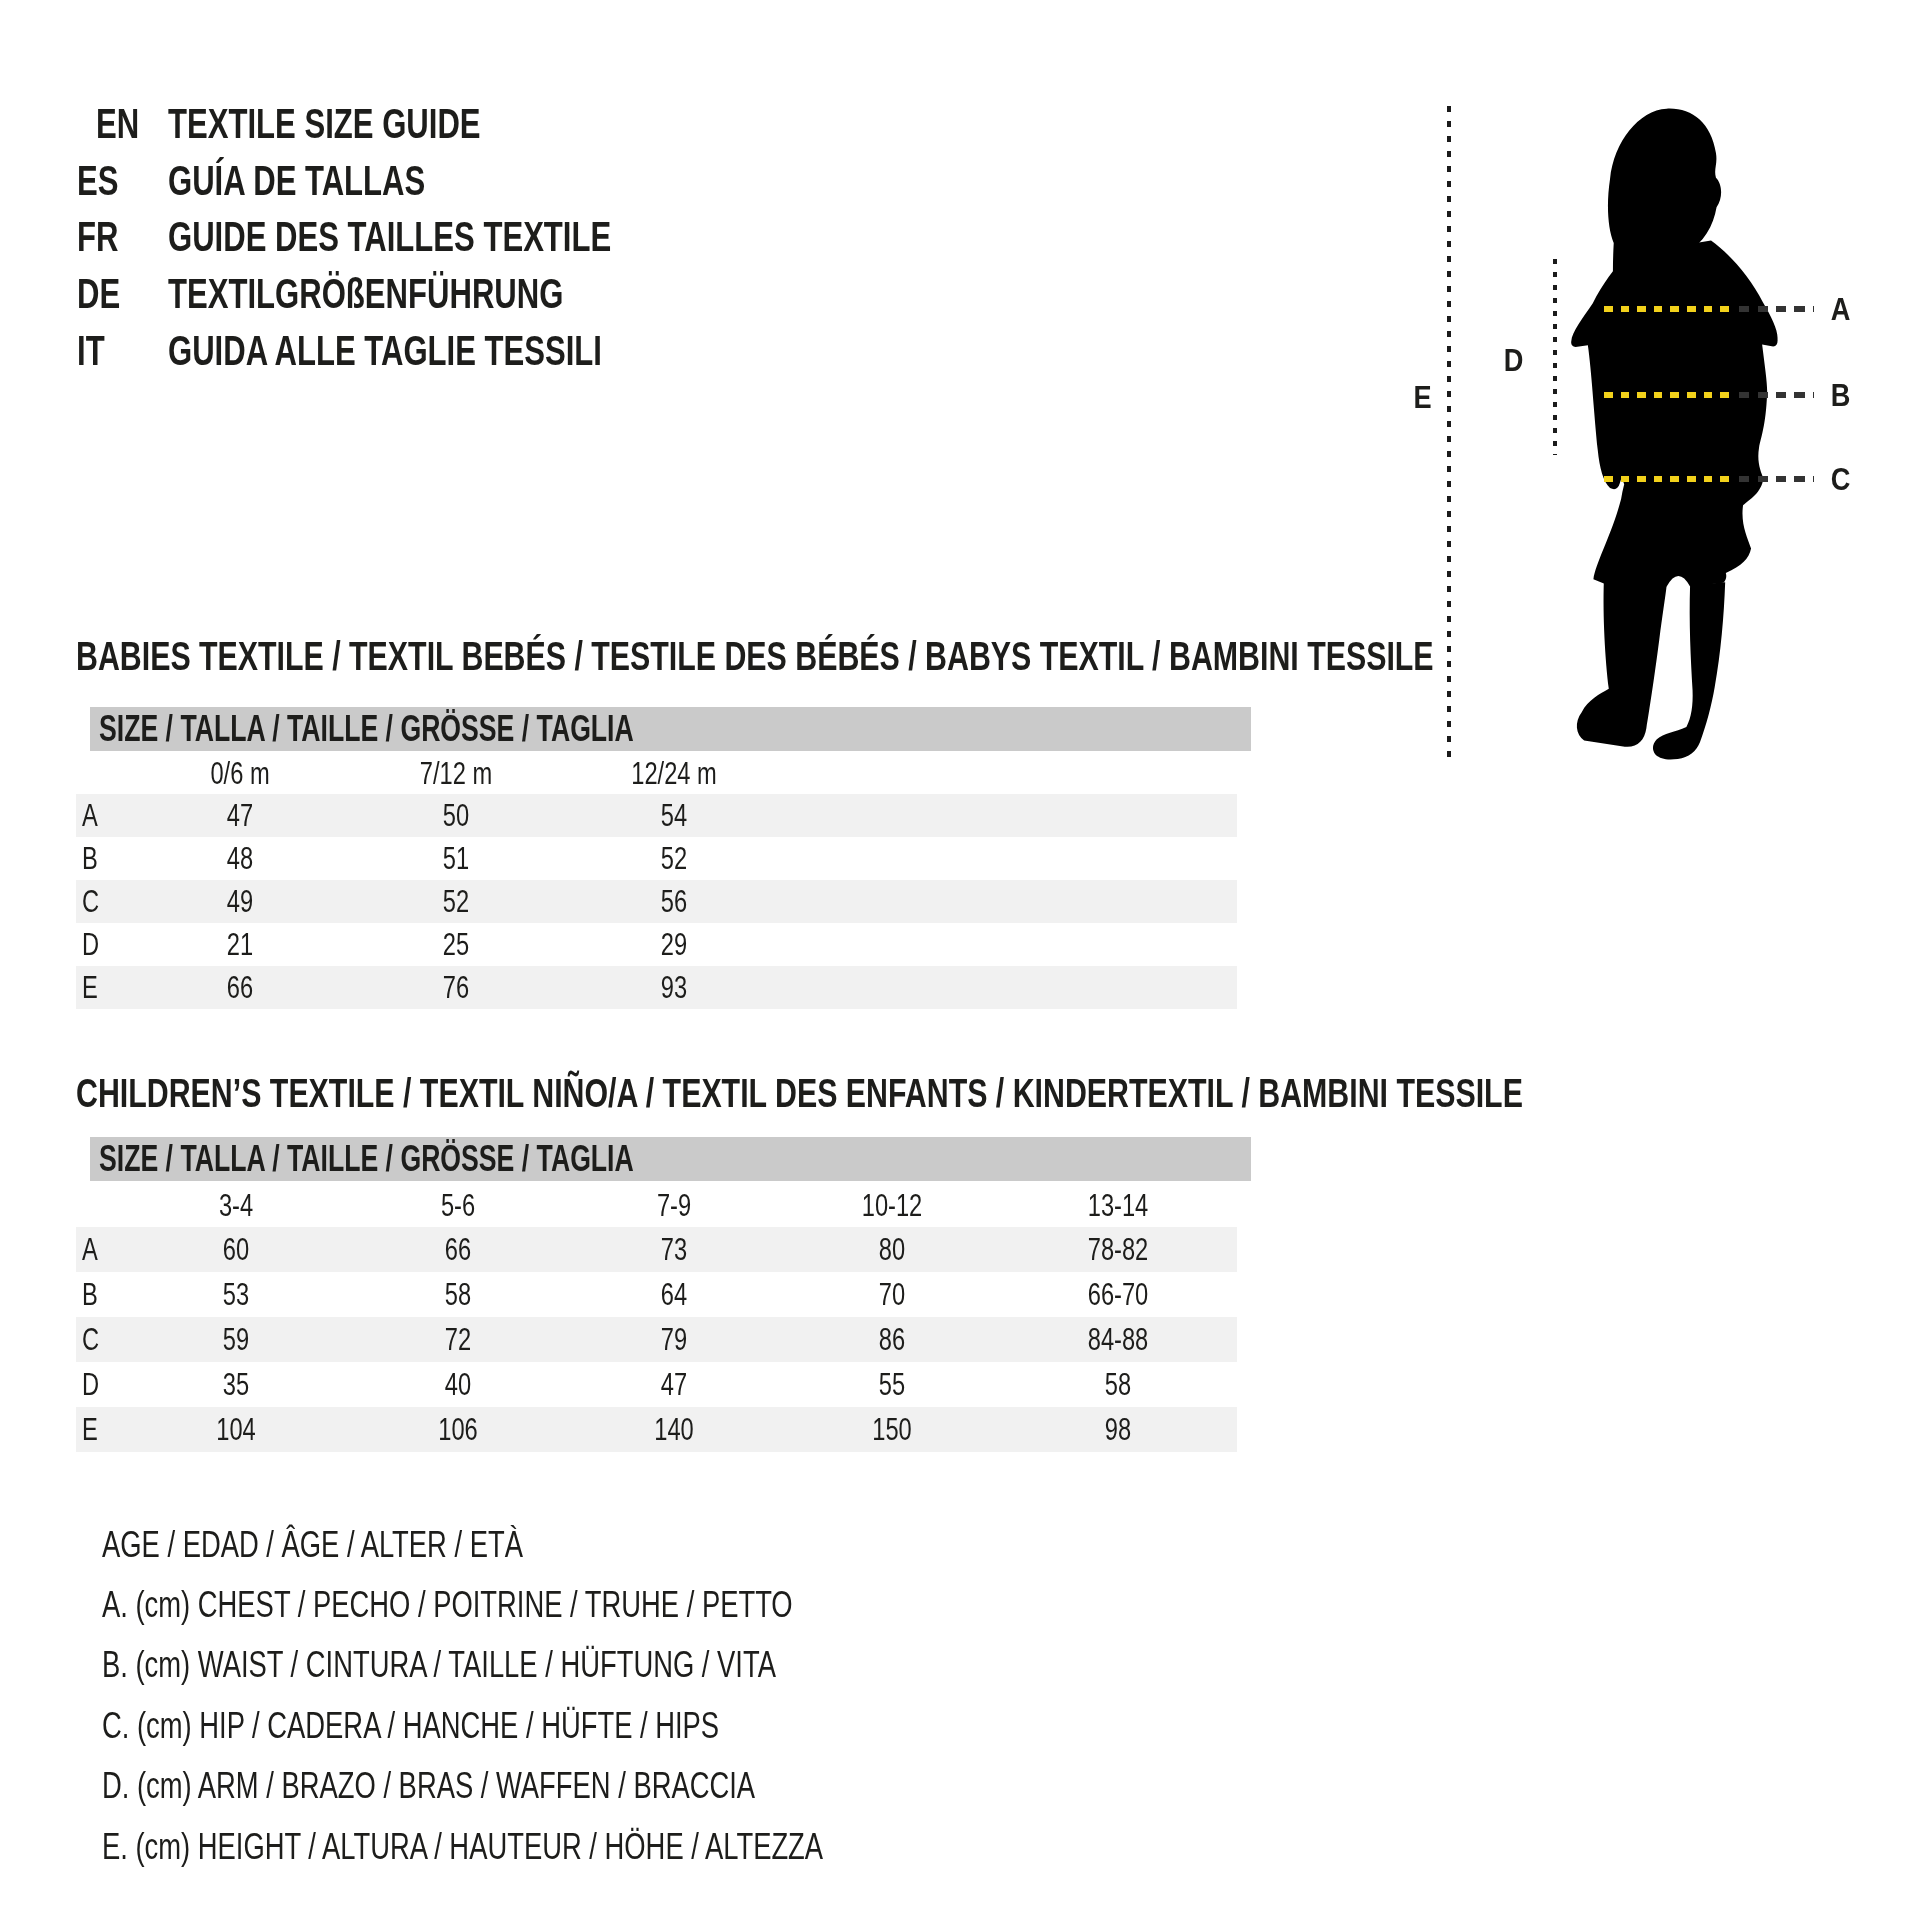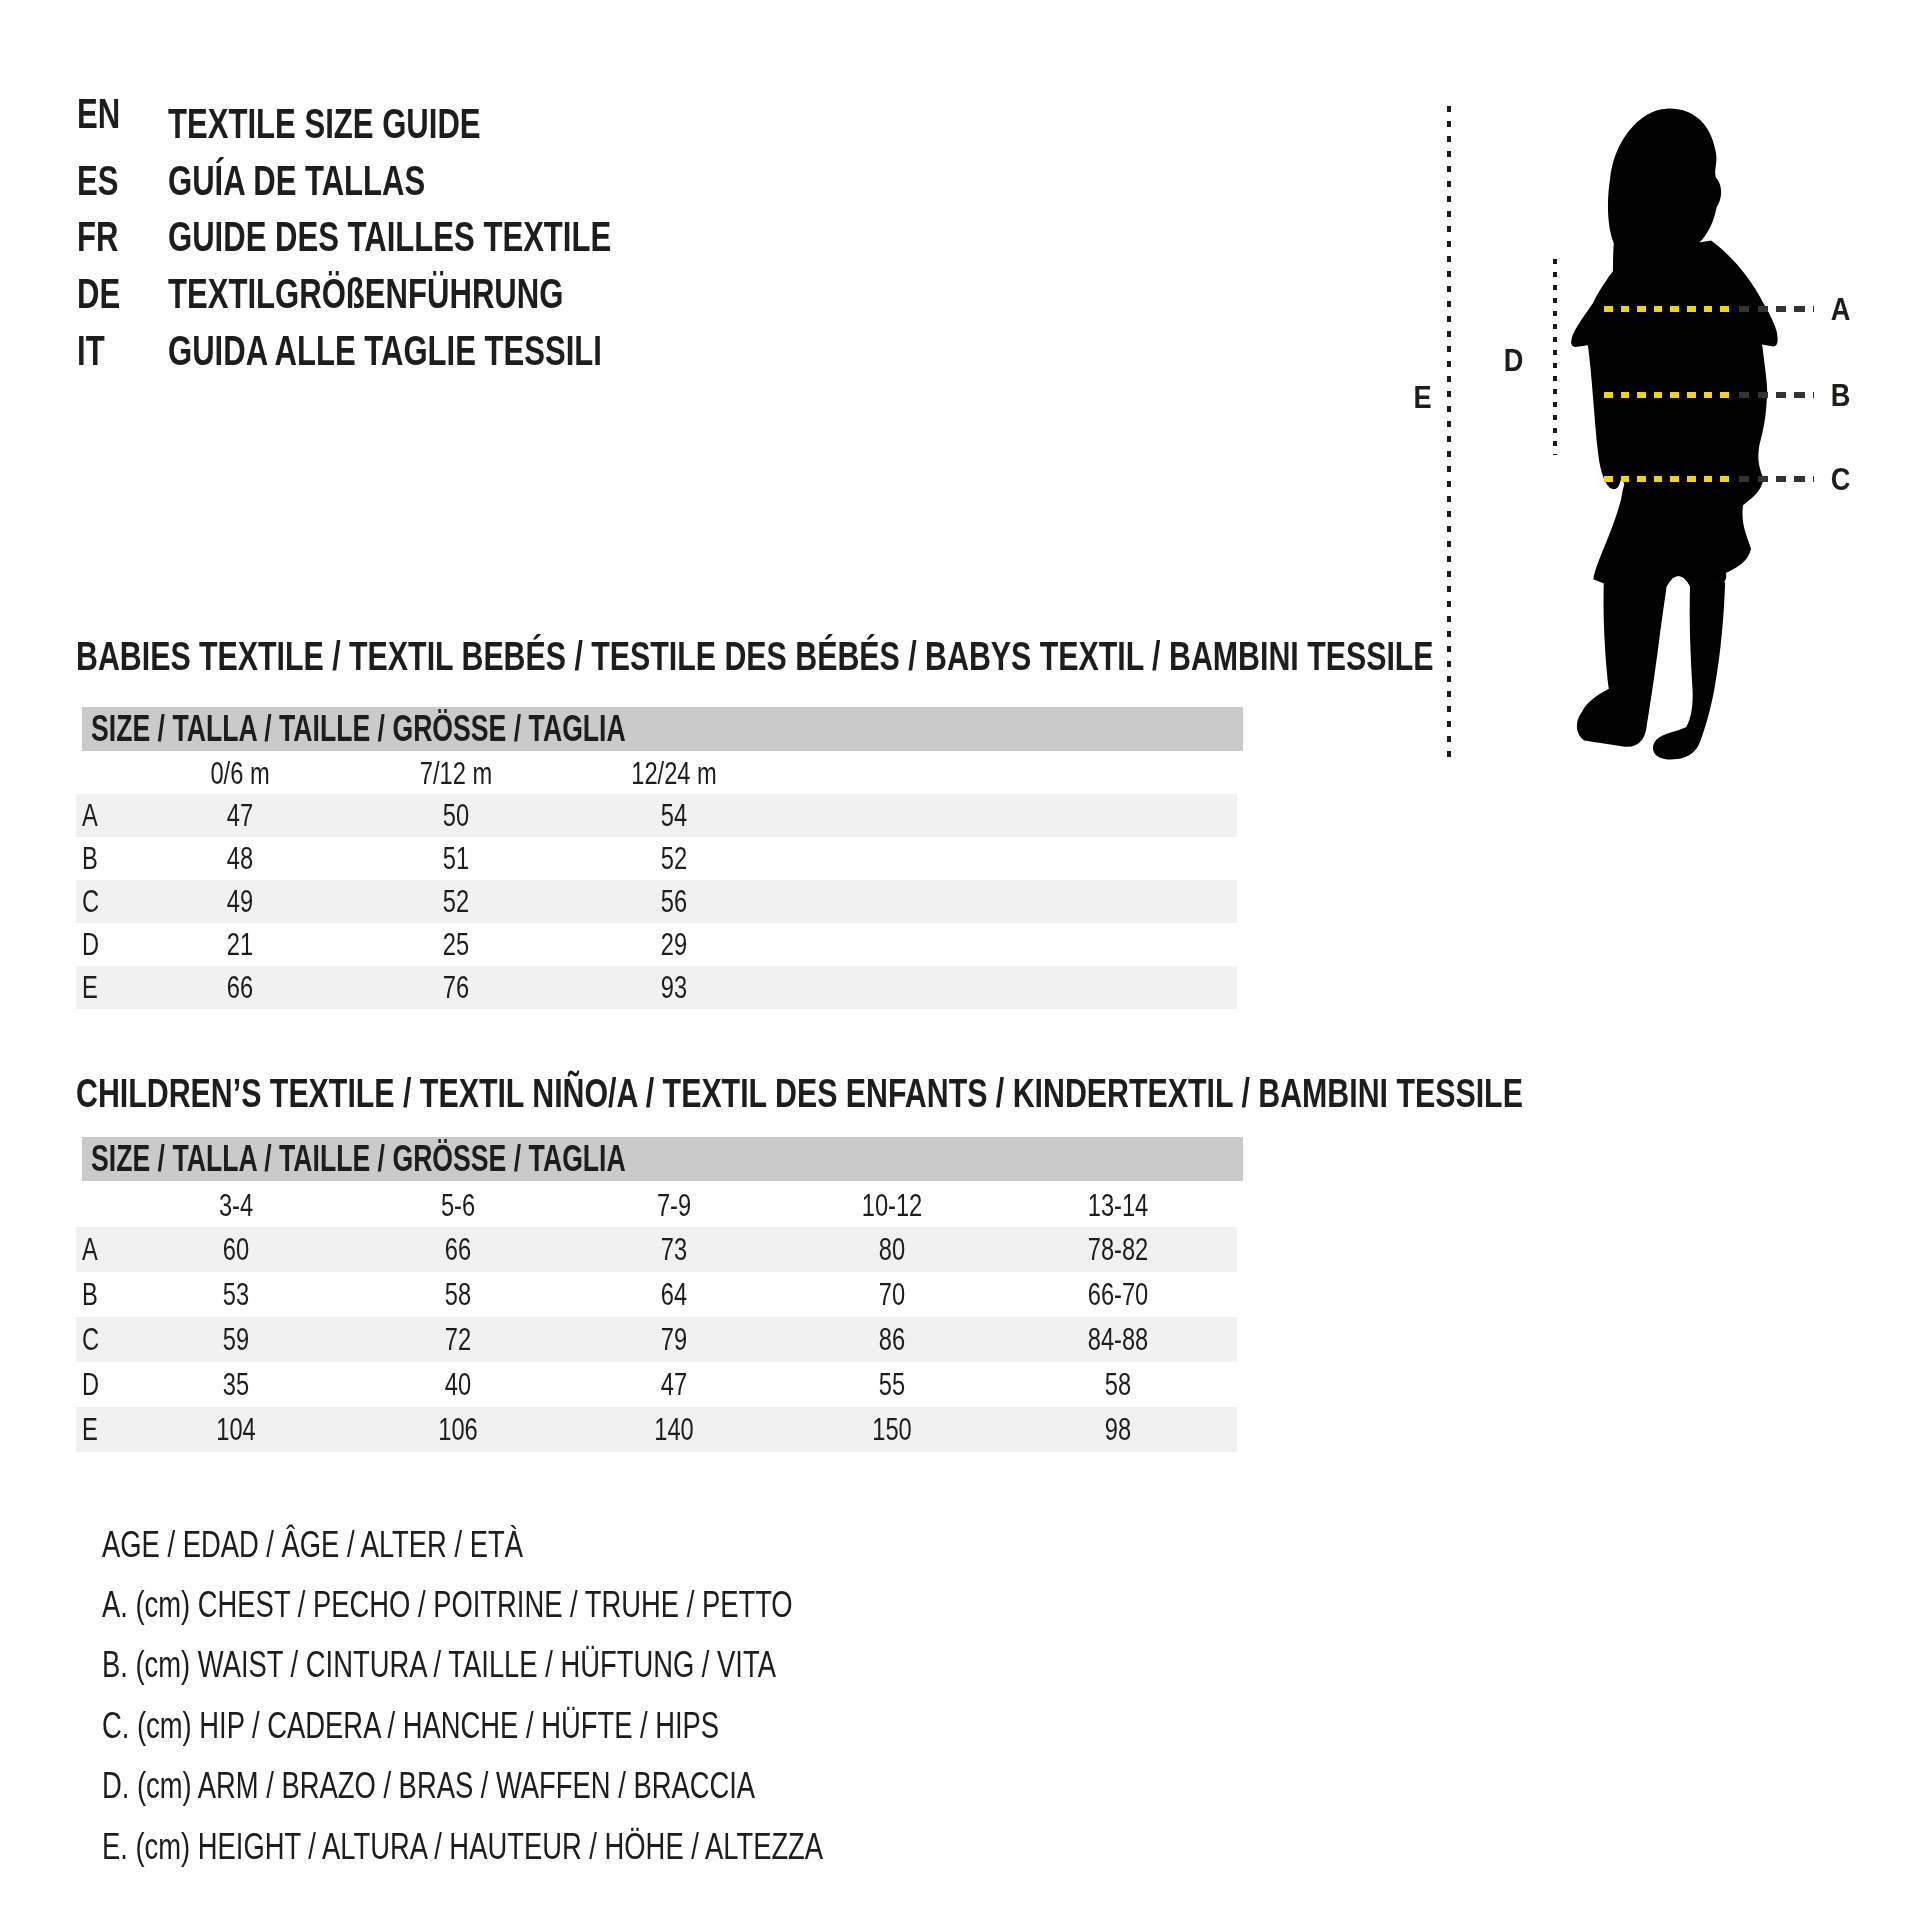--- a/index.html
+++ b/index.html
@@ -8,21 +8,21 @@
     font-family:"Liberation Sans", sans-serif;color:#1d1d1b;
   }
   .cond{display:inline-block;transform:scaleX(.74);transform-origin:0 50%;white-space:nowrap;}
   .abs{position:absolute;}
   
   .lang-code{position:absolute;left:77px;font-size:42px;font-weight:700;line-height:41px;}
   .lang-title{position:absolute;left:168px;font-size:42px;font-weight:700;line-height:41px;}
   
   .sec-heading{position:absolute;left:76px;font-size:41px;font-weight:700;line-height:41px;text-align:center;}
   
-  .tbl-bar{position:absolute;left:82px;width:1161px;height:44px;background:#cacaca;}
+  .tbl-bar{position:absolute;left:90px;width:1161px;height:44px;background:#cacaca;}
   .tbl-bar .cond{margin-left:8.6px;font-size:36px;font-weight:700;line-height:44px;}
   .colhead{position:absolute;top:0;font-size:32px;font-weight:400;line-height:inherit;
            transform:translateX(-50%) scaleX(.74);transform-origin:center;white-space:nowrap;}
   .tbl-row{position:absolute;left:76px;width:1161px;}
   .row-letter{position:absolute;left:6.2px;top:0;font-size:32px;font-weight:400;line-height:inherit;
               display:inline-block;transform:scaleX(.74);transform-origin:0 50%;}
   .cellv{position:absolute;top:0;font-size:32px;font-weight:400;line-height:inherit;
          transform:translateX(-50%) scaleX(.74);transform-origin:center;white-space:nowrap;}
   .striped{background:#f1f1f1;}
   
@@ -36,21 +36,21 @@
           background-image:repeating-linear-gradient(180deg,#1b1b1b 0 6.2px,transparent 6.2px 15px);}
   .fig-label{position:absolute;font-size:32px;font-weight:700;line-height:31px;
              display:inline-block;transform:scaleX(.85);transform-origin:center;}
 </style>
 </head>
 <body>
 
 <div id="root">
 
   <div>
-    <span class="lang-code" style="top:93px;"><span class="cond">EN</span></span>
+    <span class="lang-code" style="top:103px;margin-left:19px;"><span class="cond">EN</span></span>
     <span class="lang-title" style="top:103px;"><span class="cond">TEXTILE SIZE GUIDE</span></span>
     <span class="lang-code" style="top:160px;"><span class="cond">ES</span></span>
     <span class="lang-title" style="top:160px;"><span class="cond">GUÍA DE TALLAS</span></span>
     <span class="lang-code" style="top:216px;"><span class="cond">FR</span></span>
     <span class="lang-title" style="top:216px;"><span class="cond">GUIDE DES TAILLES TEXTILE</span></span>
     <span class="lang-code" style="top:273px;"><span class="cond">DE</span></span>
     <span class="lang-title" style="top:273px;"><span class="cond">TEXTILGRÖßENFÜHRUNG</span></span>
     <span class="lang-code" style="top:330px;"><span class="cond">IT</span></span>
     <span class="lang-title" style="top:330px;"><span class="cond">GUIDA ALLE TAGLIE TESSILI</span></span>
   </div>

